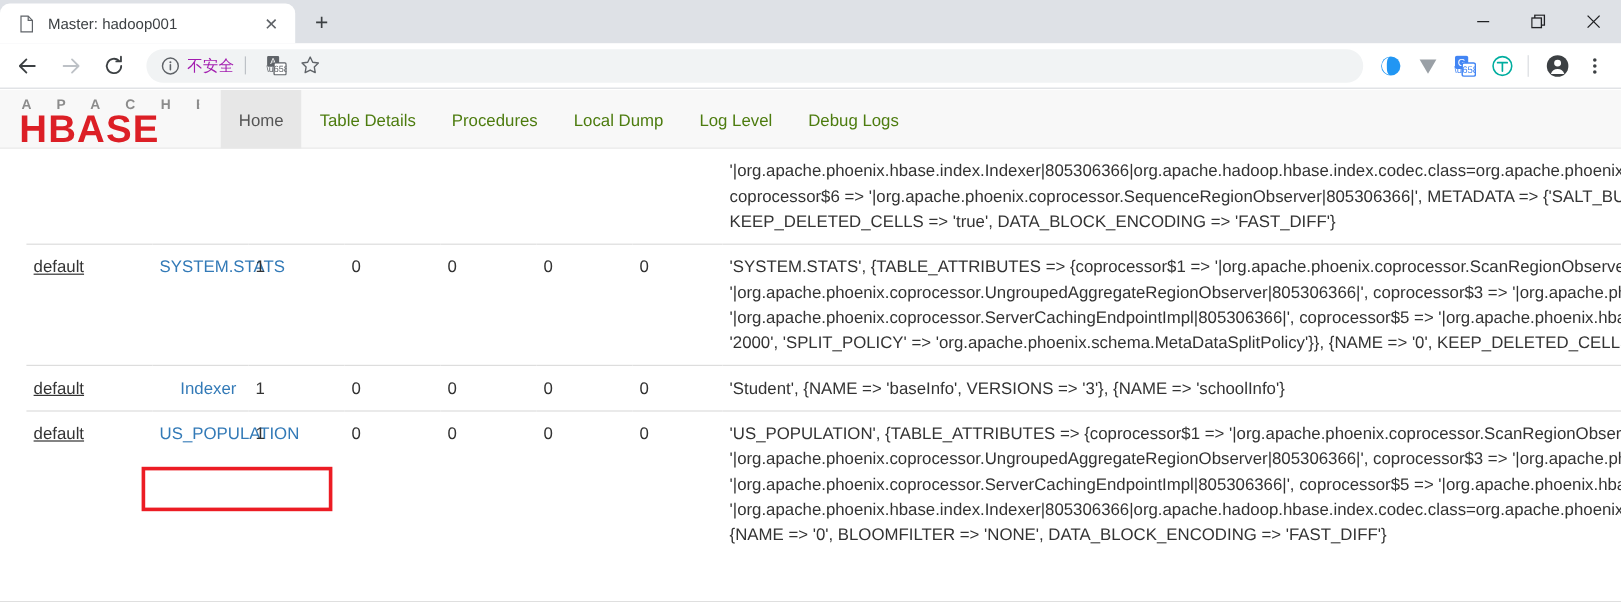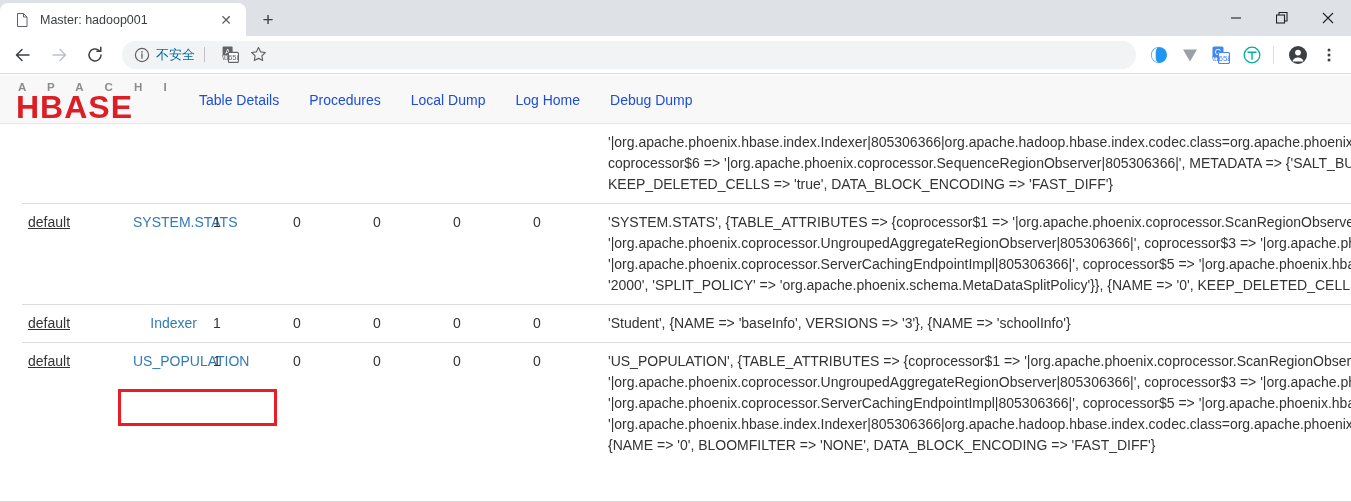--- a/index.html
+++ b/index.html
@@ -104,21 +104,21 @@
     min-width: 0;
   }
   .info-icon {
     width: 16px; height: 16px;
     flex: 0 0 16px;
     margin-right: 6px;
     color: #5f6368;
   }
   .sec-label {
     font-size: 13px;
-    color: #0369a1;
+    color: #a21caf;
     white-space: nowrap;
   }
   .sec-div {
     width: 1px;
     height: 15px;
     background: #bdc1c6;
     margin: 0 9px;
   }
   .url {
     font-size: 14.5px;
@@ -176,21 +176,21 @@
   .brand-logo { display: block; }
   .navlinks {
     display: flex;
     align-items: stretch;
   }
   .navlink {
     display: flex;
     align-items: center;
     padding: 0 15px;
     font-size: 14px;
-    color: #1d4ed8;
+    color: #4d7c0f;
     height: 49px;
     white-space: nowrap;
   }
   .navlink.active {
     color: #555555;
     background: #e7e7e7;
   }
 
   .content {
     position: relative;
@@ -383,25 +383,26 @@
         <svg class="brand-logo" width="152" height="44" viewBox="0 0 152 44">
           <g fill="#8c8c8c" font-family="Liberation Sans, sans-serif" font-size="11.5" font-weight="bold" letter-spacing="9">
             <text x="4" y="13">A P A C H E</text>
           </g>
           <g fill="#dc1f26" font-family="Liberation Sans, sans-serif" font-size="32" font-weight="bold" letter-spacing="1">
             <text x="2" y="40">HBASE</text>
           </g>
         </svg>
       </div>
       <div class="navlinks">
+        <a class="navlink active">Home</a>
         <a class="navlink">Table Details</a>
         <a class="navlink">Procedures</a>
         <a class="navlink">Local Dump</a>
-        <a class="navlink">Log Home</a>
-        <a class="navlink">Debug Dump</a>
+        <a class="navlink">Log Level</a>
+        <a class="navlink">Debug Logs</a>
       </div>
     </div>
 
     <div class="content">
       <table class="tbl">
         <tbody>
 
           <tr class="clip-top">
             <td class="c-ns"></td>
             <td class="c-name"><a class="tlink"></a></td>

